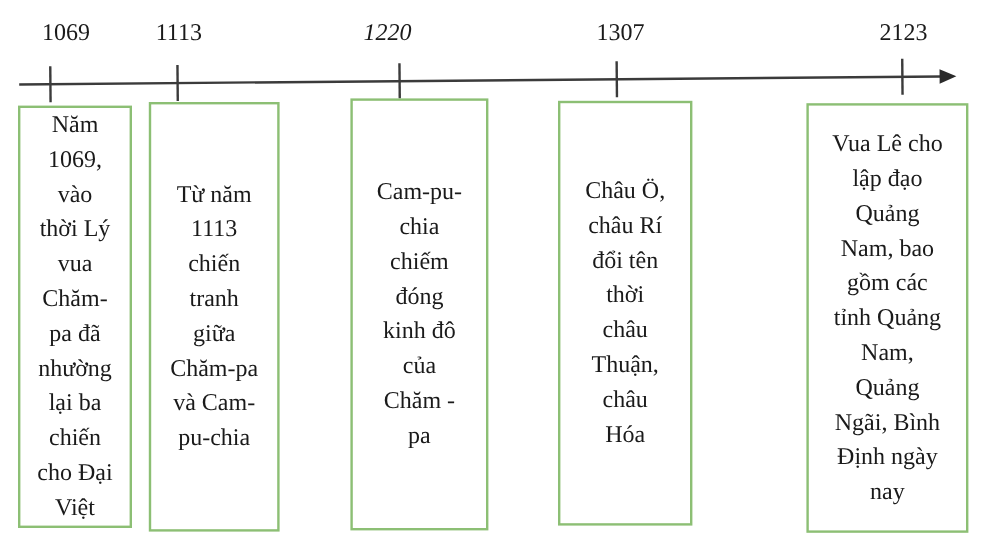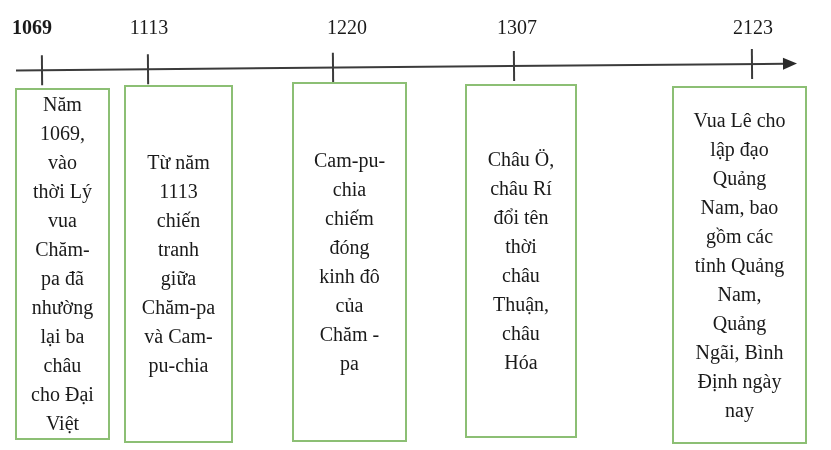--- a/index.html
+++ b/index.html
@@ -20,23 +20,23 @@
   
   .year-label {
     position: absolute;
     top: 15px;
     transform: translateX(-50%);
     font-size: 20px;
     line-height: 24px;
     color: #1a1a1a;
     white-space: nowrap;
   }
-  .y1 { left: 32px; font-weight: bold; }
+  .y1 { left: 55px; }
   .y2 { left: 149px; }
-  .y3 { left: 347px; }
+  .y3 { left: 323px; font-style: italic; }
   .y4 { left: 517px; }
   .y5 { left: 753px; }
 
   
   .axis {
     position: absolute;
     left: 16px;
     top: 52px;
     width: 781px;
     height: 30px;
@@ -121,21 +121,21 @@
   <div class="event-box b1">
     <div class="event-text">Năm
 1069,
 vào
 thời Lý
 vua
 Chăm-
 pa đã
 nhường
 lại ba
-châu
+chiến
 cho Đại
 Việt</div>
   </div>
   <div class="event-box b2">
     <div class="event-text">Từ năm
 1113
 chiến
 tranh
 giữa
 Chăm-pa

